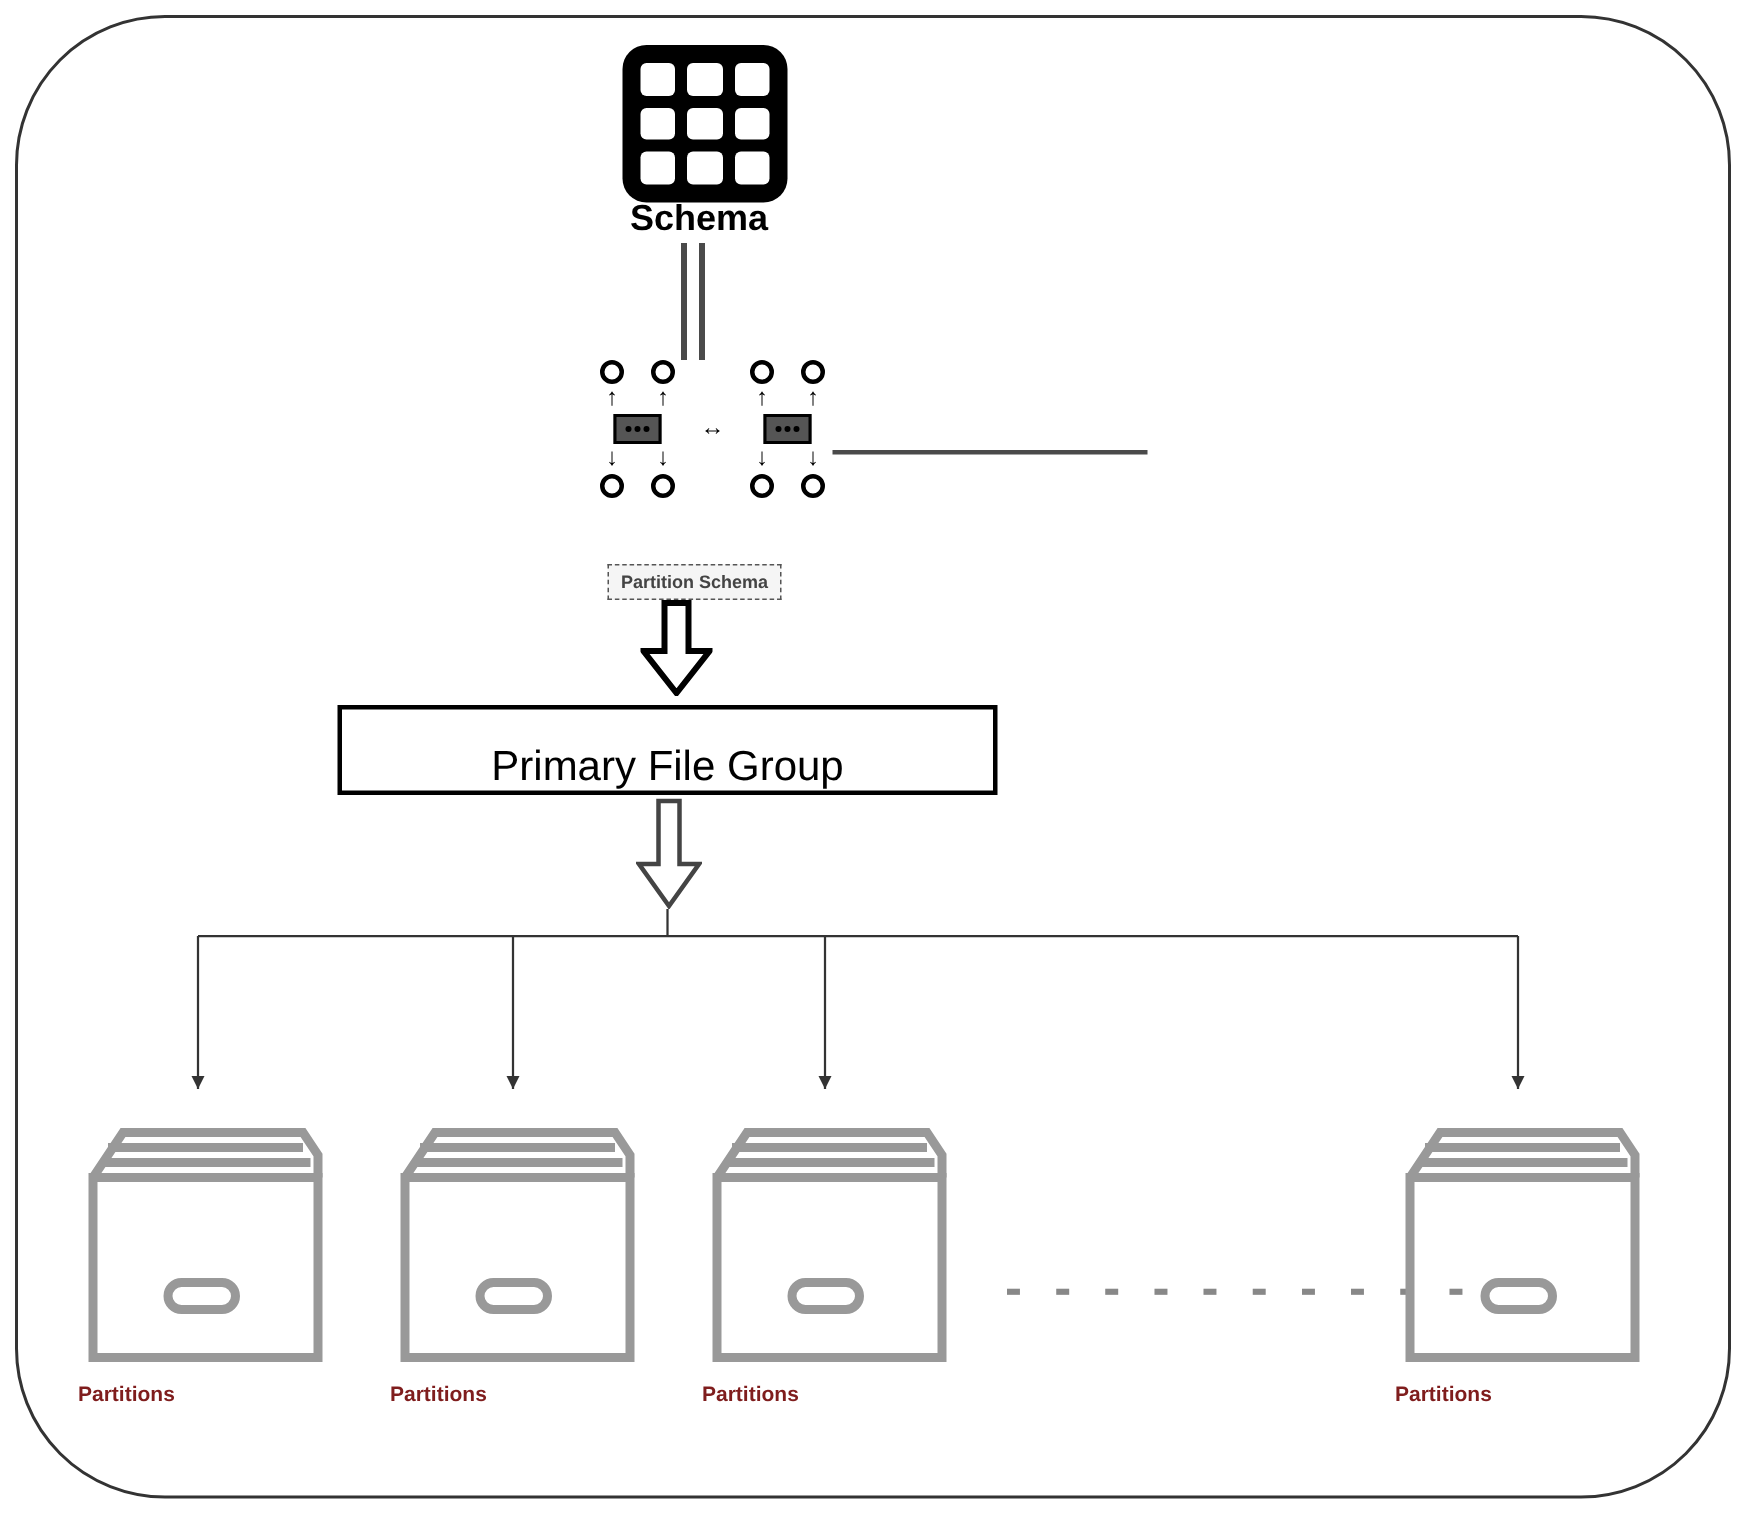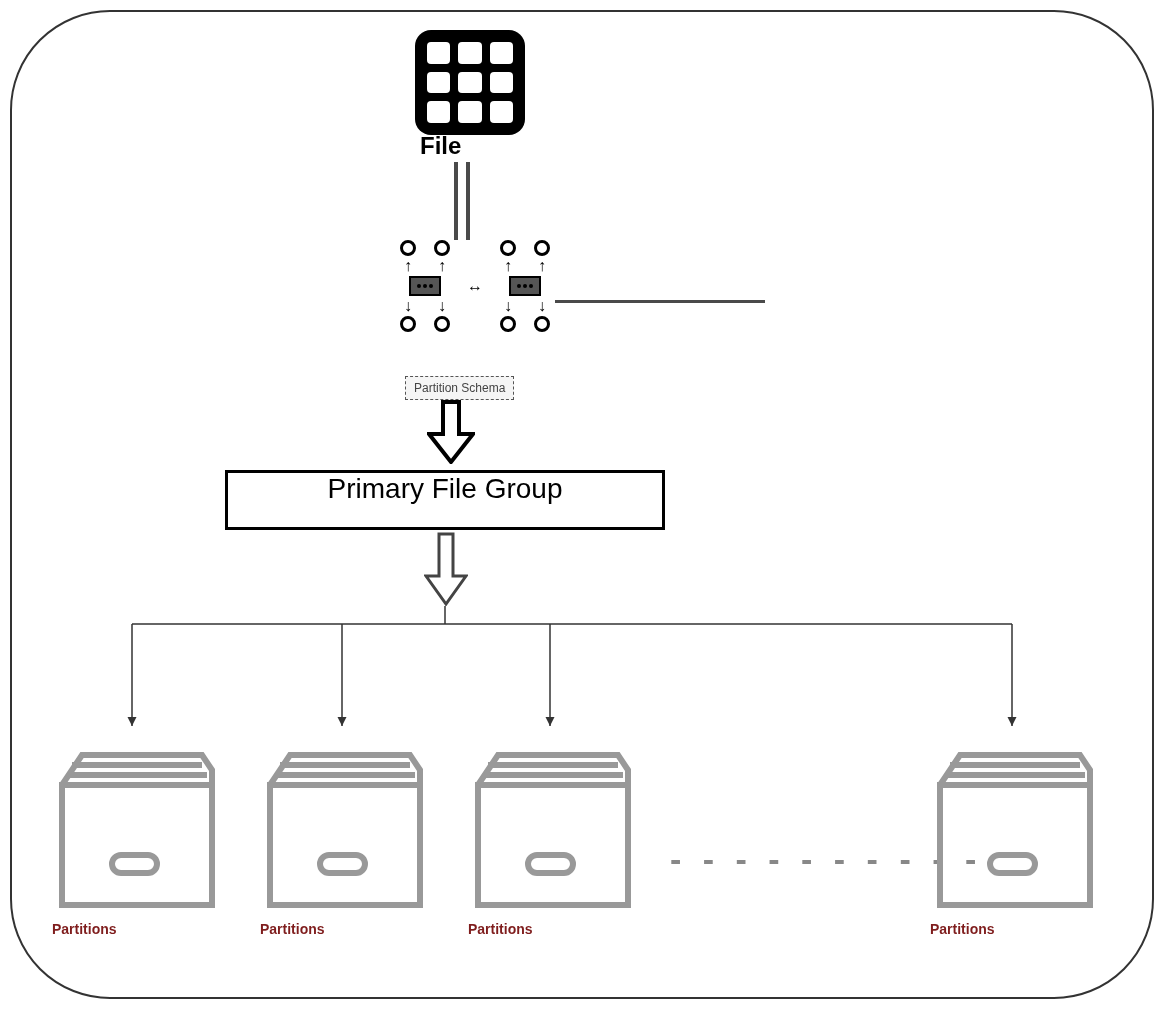--- a/index.html
+++ b/index.html
@@ -27,21 +27,21 @@
   
   .ps-cluster { position: absolute; left: 390px; top: 240px; width: 170px; }
   .ps-circ { width:16px; height:16px; border:3px solid #000; border-radius:50%; background:#fff; }
   .ps-arrowv { font-size:16px; font-weight:bold; text-align:center; width:16px; line-height:14px; }
   .ps-bar { width:32px; height:20px; background:#555; border:2px solid #000; display:flex; align-items:center; justify-content:center; gap:2px;}
   .ps-dot { width:4px; height:4px; background:#000; border-radius:50%; }
   .ps-left-group, .ps-right-group { display:flex; flex-direction:column; align-items:center; gap:3px; width:70px;}
   .ps-pair { display:flex; gap:18px; }
   .ps-schema-box {
     position:absolute; left:405px; top:376px; padding:4px 8px;
-    border:1px dashed #555; font-size:12px; font-weight:normal; color:#444; background:#f5f5f5;
+    border:1px dashed #555; font-size:12px; font-weight:bold; color:#444; background:#f5f5f5;
   }
 
   
   .pf-line { position:absolute; left:555px; top: 300px; width:210px; height:3px; background:#4a4a4a; }
   .pf-badge {
     position:absolute; left:765px; top:272px; width:90px; height:55px;
     display:flex; align-items:center; justify-content:center; text-align:center;
     font-size:11px; font-weight:bold; color:#222;
     background: linear-gradient(#ccc,#aaa);
     clip-path: polygon(0 0, 100% 0, 100% 70%, 50% 100%, 0 70%);
@@ -50,21 +50,21 @@
 
   
   .hollow-arrow1 {
     position:absolute; left:427px; top:400px; width:48px; height:64px;
   }
   .hollow-arrow1 svg, .hollow-arrow2 svg { width:100%; height:100%; }
 
   
   .pfg-box {
     position:absolute; left:225px; top:470px; width:440px; height:60px;
-    border:3px solid #000; display:flex; align-items:flex-start; justify-content:center;
+    border:3px solid #000; display:flex; align-items:flex-end; justify-content:center;
     font-size:28px;
   }
 
   
   .hollow-arrow2 { position:absolute; left:424px; top:532px; width:44px; height:74px; }
 
   
   .branch { position:absolute; left:112px; top:604px; width:940px; height:130px; }
 
   
@@ -87,21 +87,21 @@
     <div class="table-cell"></div>
       <div class="table-cell"></div>
       <div class="table-cell"></div>
     <div class="table-cell"></div>
       <div class="table-cell"></div>
       <div class="table-cell"></div>
     <div class="table-cell"></div>
       <div class="table-cell"></div>
       <div class="table-cell"></div>
   </div>
-  <div class="table-label">File</div>
+  <div class="table-label">Schema</div>
 
   <div class="dbl-line dbl-left"></div>
   <div class="dbl-line dbl-right"></div>
 
   <div class="ps-cluster">
     <div style="display:flex; justify-content:space-between;">
       <div class="ps-left-group">
         <div class="ps-pair">
             <div class="ps-circ"></div>
             <div class="ps-circ"></div>

